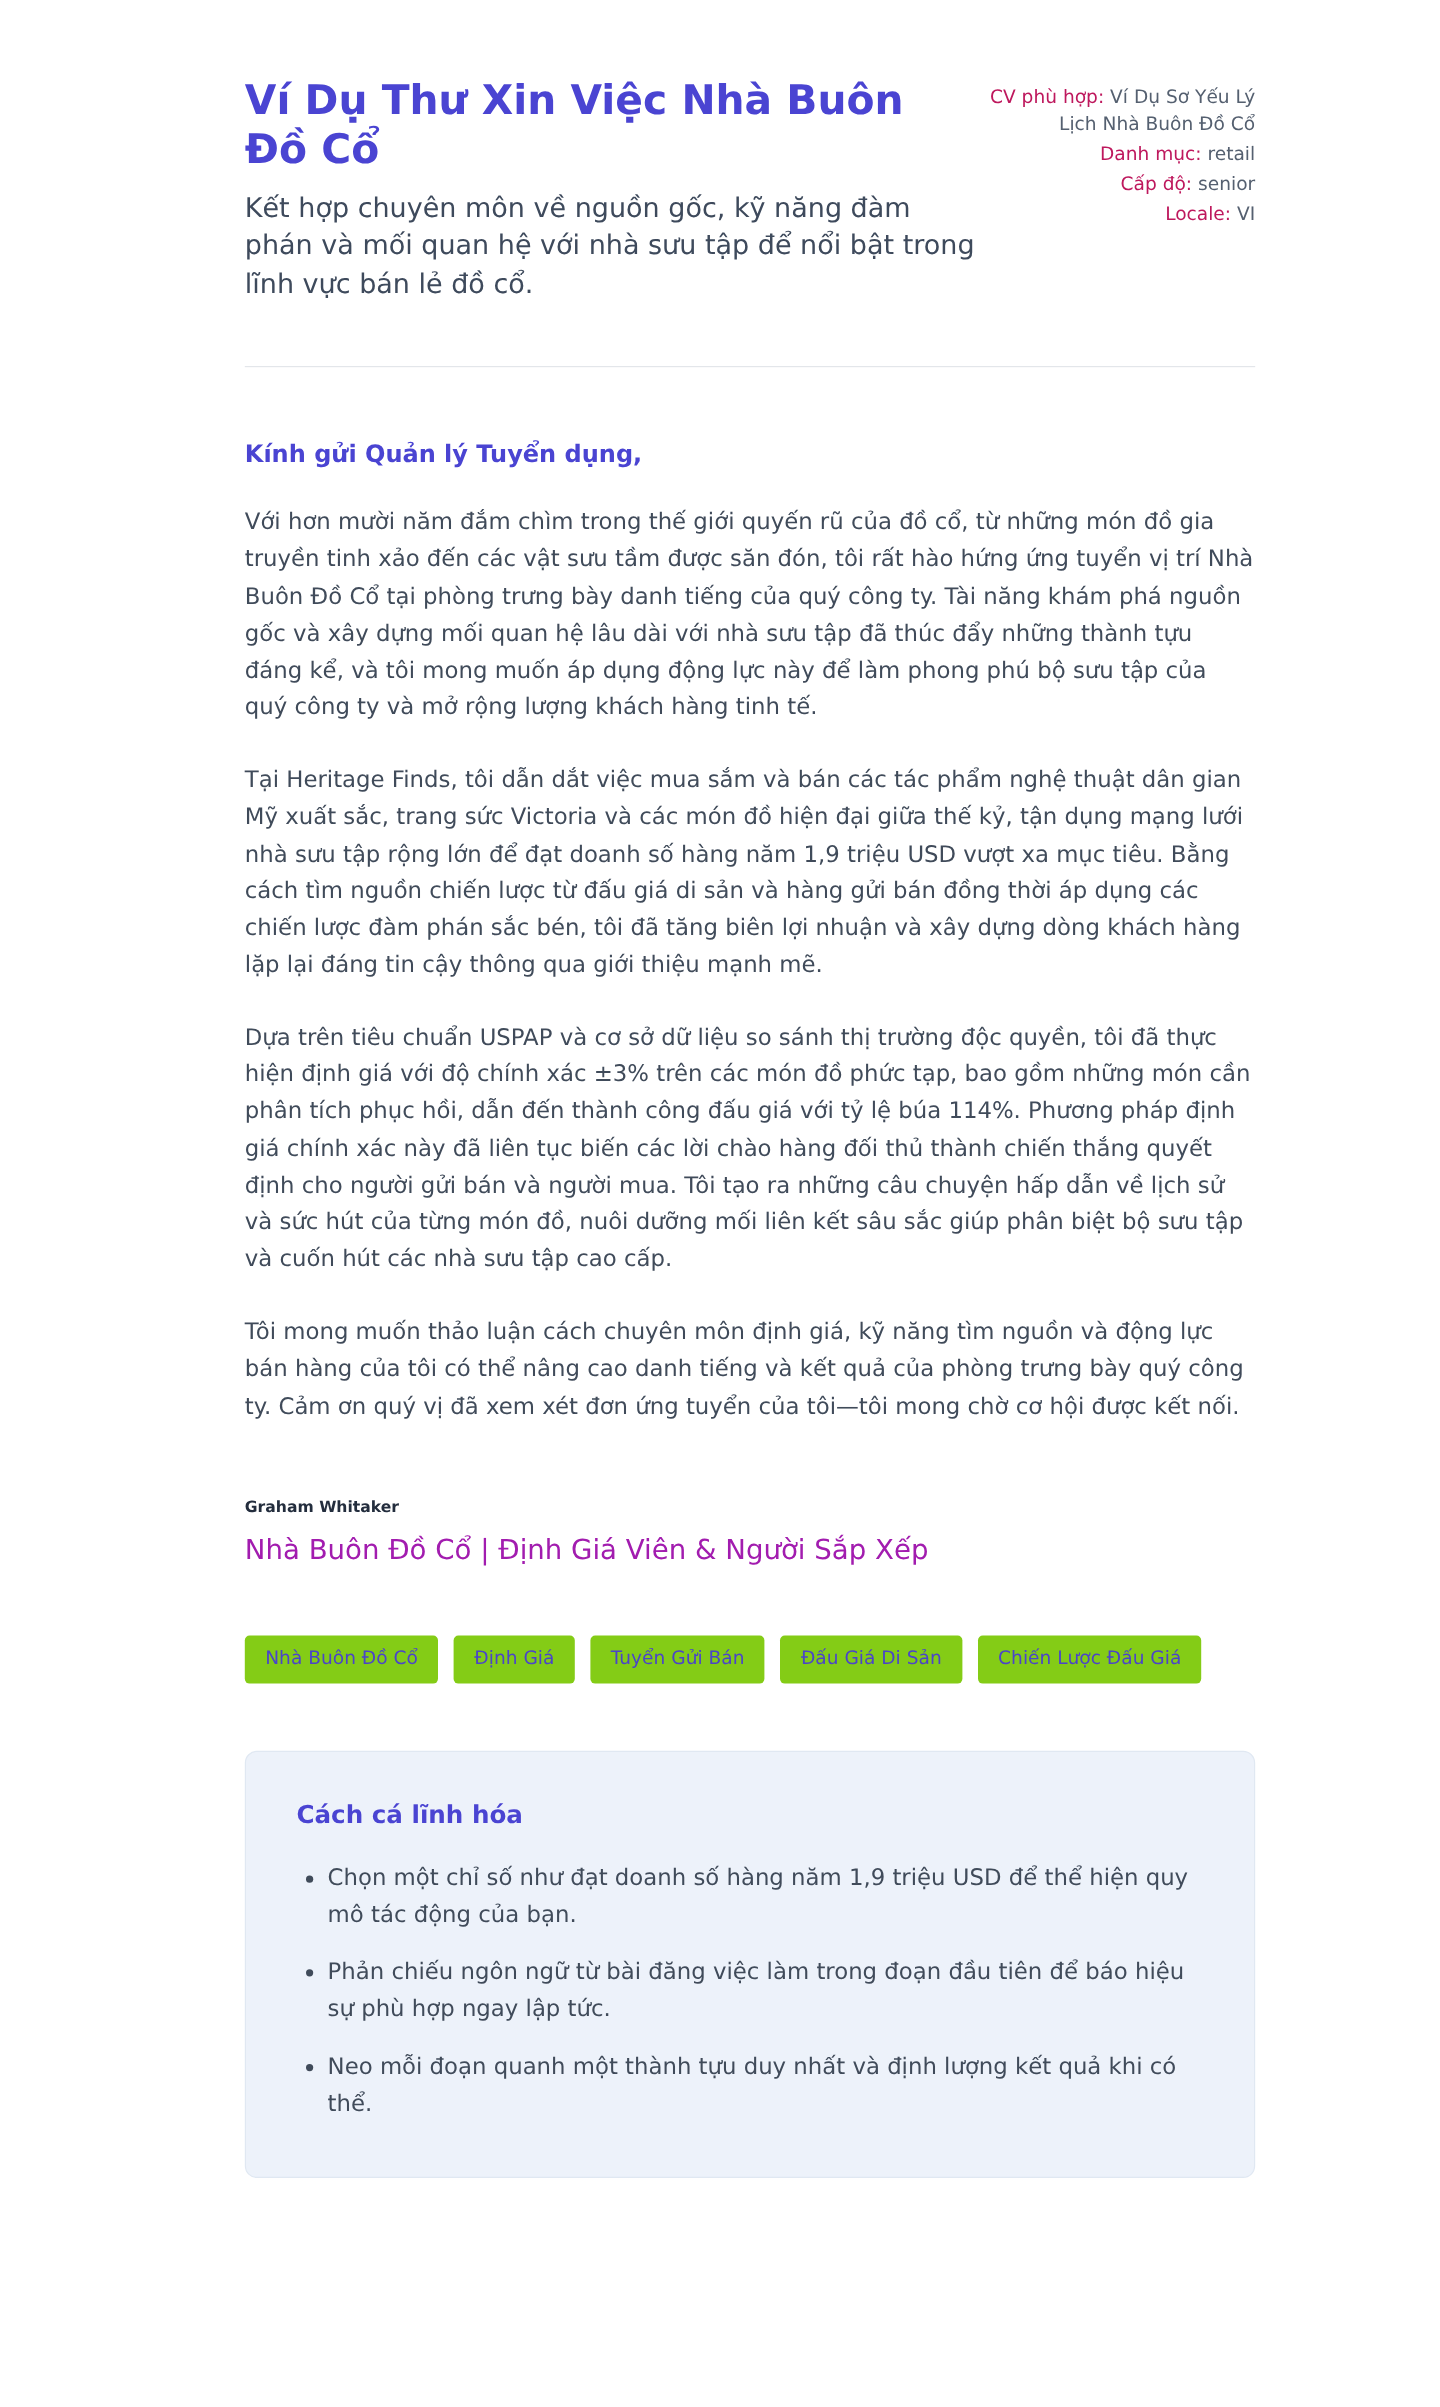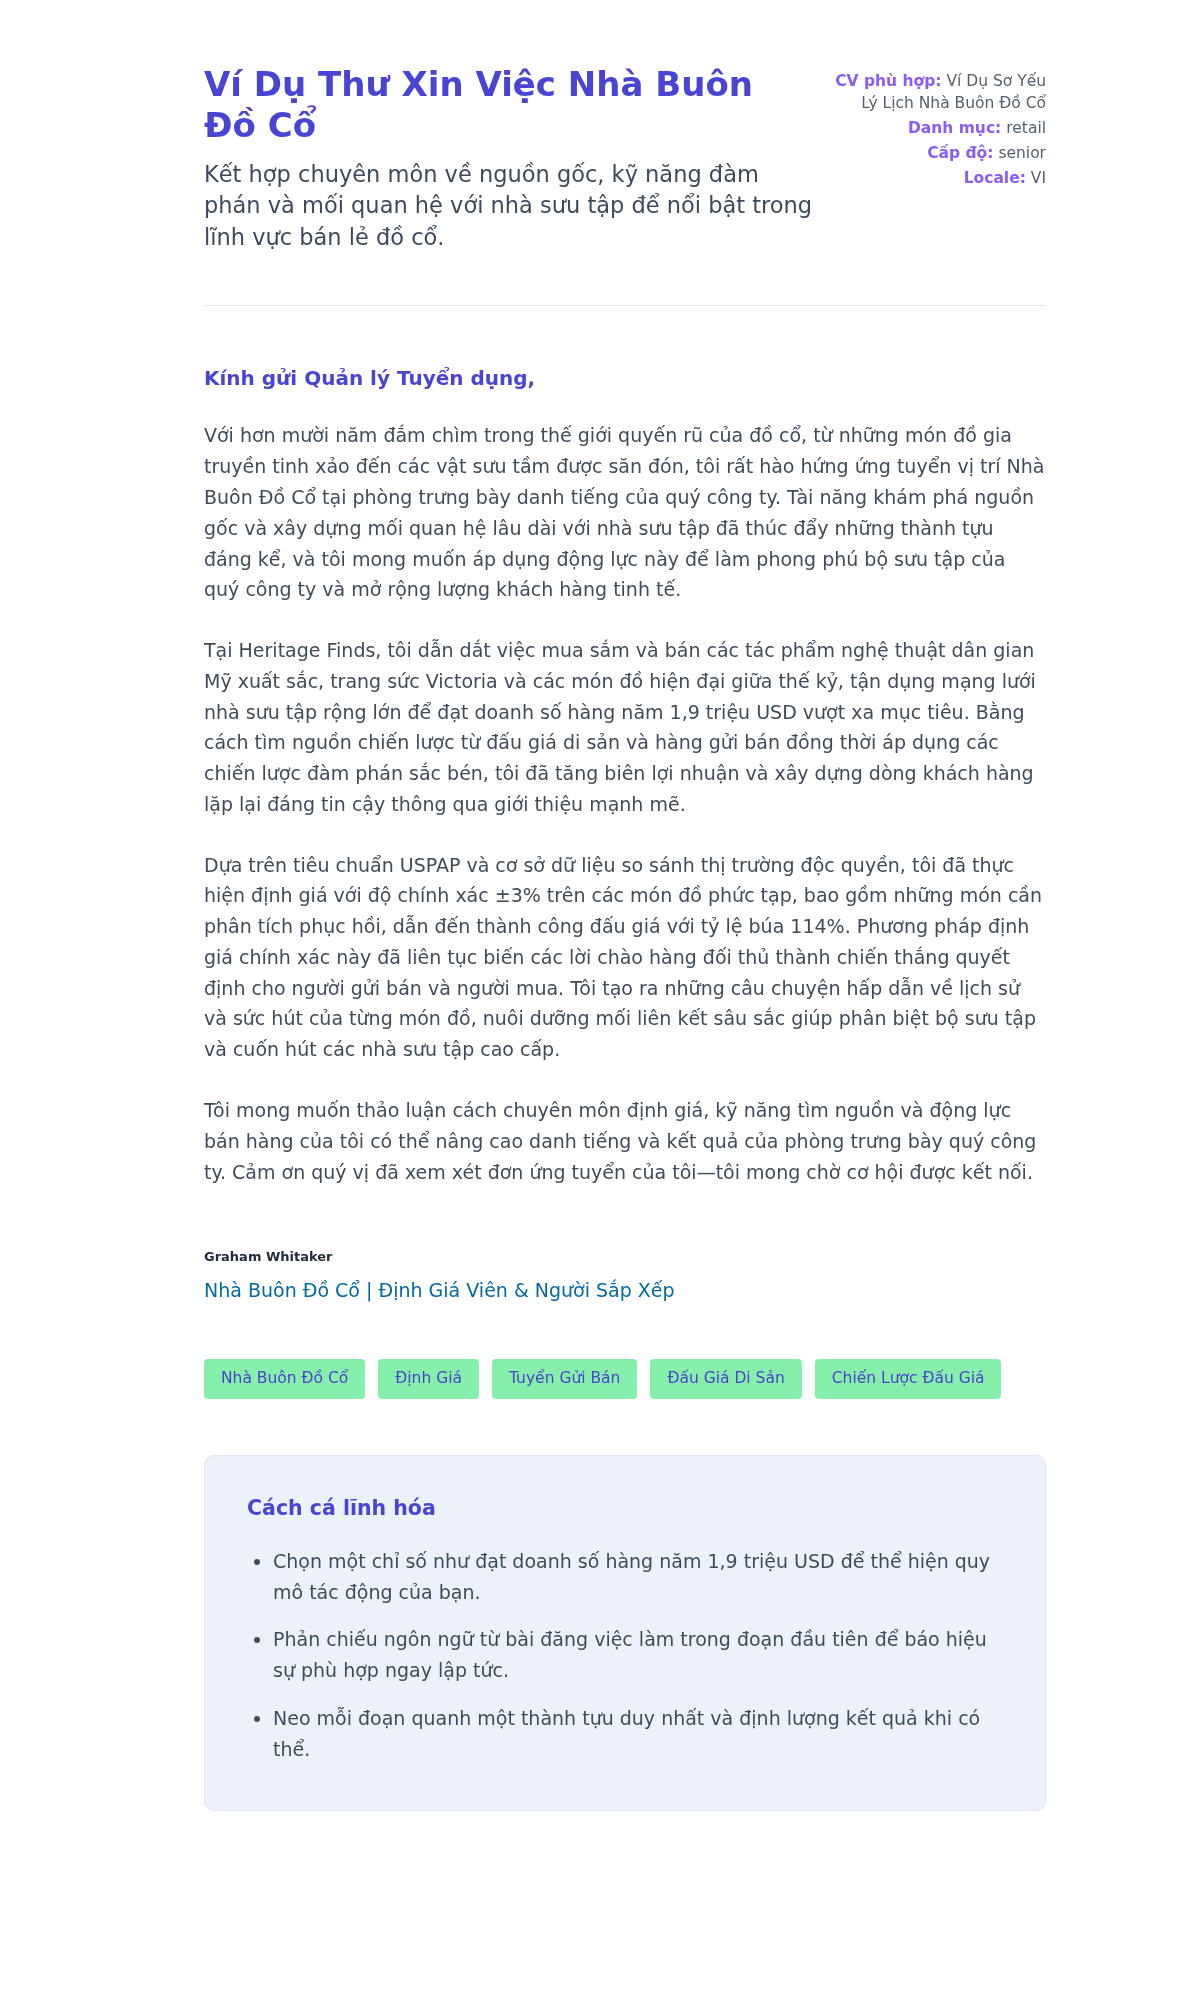--- a/index.html
+++ b/index.html
@@ -32,21 +32,21 @@
   }
   .meta {
     width: 240px;
     padding-top: 6px;
     text-align: right;
     font-size: 15.5px;
     line-height: 1.42;
     color: #556070;
   }
   .meta-row { margin-bottom: 3px; }
-  .meta-label { font-weight: bold; color: #8b5cf6; }
+  .meta-label { font-weight: normal; color: #be185d; }
 
   .divider {
     border: none;
     border-top: 1px solid #e3e6ea;
     margin: 52px 0 0;
   }
 
   
   .greeting {
     margin-top: 60px;
@@ -56,26 +56,26 @@
   }
   .body-paragraphs p {
     margin: 30px 0;
     font-size: 19px;
     line-height: 1.62;
     color: #404b5a;
   }
 
   .signature { margin-top: 62px; }
   .signature-name { font-size: 13px; font-weight: bold; color: #232d3d; }
-  .signature-role { margin-top: 15px; font-size: 19px; color: #0369a1; }
+  .signature-role { margin-top: 15px; font-size: 23px; color: #a21caf; }
 
   
   .tags { display: flex; flex-wrap: wrap; gap: 13px; margin-top: 58px; }
   .tag {
-    background: #86efac;
+    background: #84cc16;
     color: #4b45c9;
     font-size: 15.5px;
     line-height: 1;
     padding: 12px 17px;
     border-radius: 4px;
     white-space: nowrap;
     cursor: pointer;
   }
 
   

